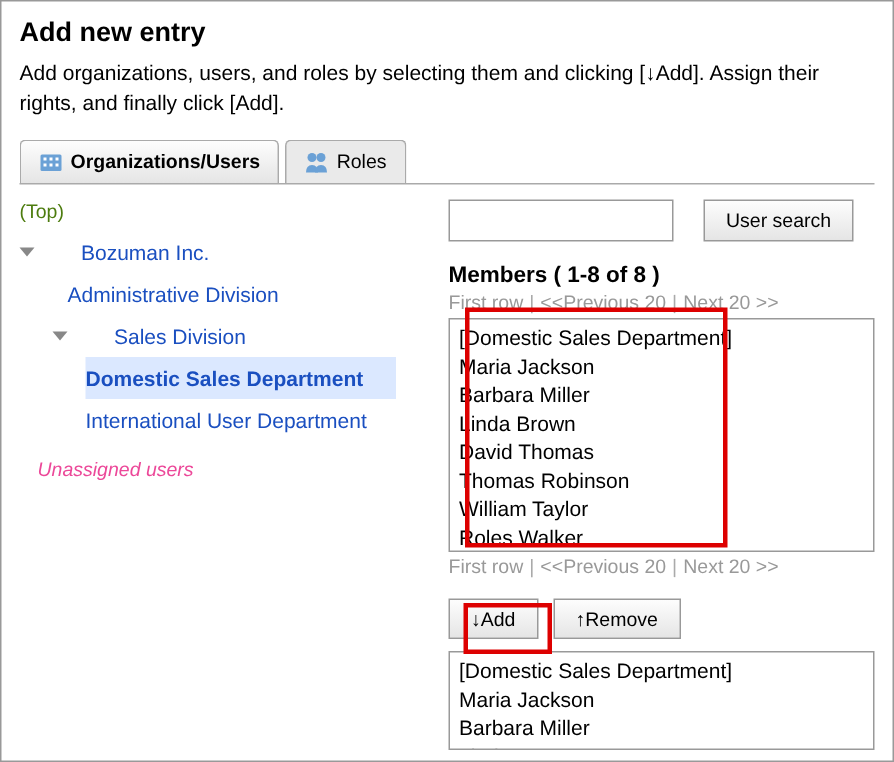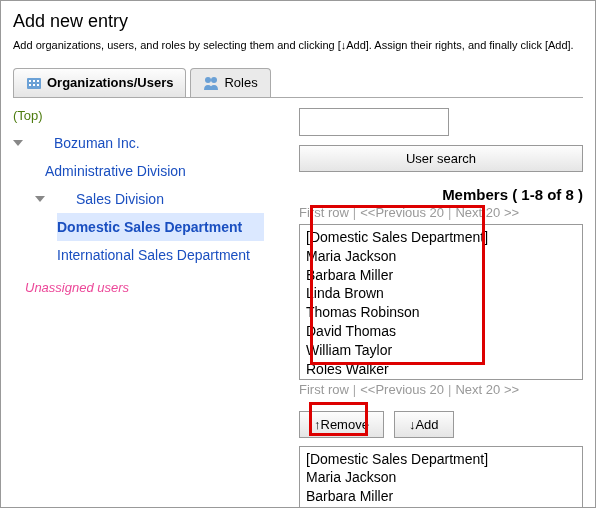--- a/index.html
+++ b/index.html
@@ -1,37 +1,37 @@
 <!DOCTYPE html>
 <html><head>
 <meta charset="utf-8">
 <style>
   * { box-sizing: border-box; margin: 0; padding: 0; }
   body { font-family: Arial, sans-serif; font-size: 13px; color: #000; background: #fff; }
   .container { width: 596px; height: 508px; border: 1px solid #999; padding: 10px 12px; overflow: hidden; }
-  .title { font-size: 18px; font-weight: normal; margin-bottom: 6px; }
-  .subtitle { font-size: 11px; line-height: 1.45; margin-bottom: 14px; }
+  .title { font-size: 18px; font-weight: bold; margin-bottom: 6px; }
+  .subtitle { font-size: 14px; line-height: 1.45; margin-bottom: 14px; }
   .tabs { display: flex; align-items: flex-end; border-bottom: 1px solid #aaa; margin-bottom: 10px; }
   .tab { display: flex; align-items: center; padding: 6px 12px; border: 1px solid #aaa; border-bottom: none; border-radius: 4px 4px 0 0; margin-right: 4px; background: #eaeaea; cursor: pointer; }
   .tab.active { background: linear-gradient(#fdfdfd,#e5e5e5); font-weight: bold; }
   .tab .ticon { width: 16px; height: 16px; margin-right: 5px; }
   .columns { display: flex; gap: 18px; }
   .left { width: 268px; }
   .right { flex: 1; }
   .toplink { color: #4d7c0f; margin-bottom: 6px; cursor: pointer; }
   .tree { font-size: 14px; }
   .tree-row { display: flex; align-items: center; line-height: 2; color: #1a4fc0; cursor: pointer; gap: 25px; }
   .caret { display: inline-block; width: 0; height: 0; border-left: 5px solid transparent; border-right: 5px solid transparent; border-top: 6px solid #888; margin-right: 6px; }
   .ind1 { padding-left: 12px; }
   .tree-row.sel { background: #dbe8ff; font-weight: bold; color: #1a4fc0; display: inline-flex; padding-right: 22px; }
   .unassigned { color: #ec4899; margin-top: 6px; padding-left: 12px; cursor: pointer; line-height: 2; font-style: italic; }
-  .search-row { display: flex; gap: 9px; margin-bottom: 14px; flex-direction: column; }
+  .search-row { display: flex; gap: 20px; margin-bottom: 14px; }
   .search-input { width: 150px; height: 28px; border: 1px solid #999; padding: 2px 4px; }
   .btn { border: 1px solid #999; background: linear-gradient(#fdfdfd,#e5e5e5); padding: 5px 14px; cursor: pointer; font-size: 13px; }
-  .members-title { font-weight: bold; font-size: 15px; margin-bottom: 0; text-align: right; }
+  .members-title { font-weight: bold; font-size: 15px; margin-bottom: 0; }
   .pager { color: #999; font-size: 13px; line-height: 1.6; }
   .pager .sep { color: #aaa; margin: 0 4px; }
   .listbox { border: 1px solid #999; width: 100%; height: 156px; padding: 3px 6px; font-size: 14px; line-height: 1.35; overflow: hidden; position: relative; }
   .listbox2 { border: 1px solid #999; width: 100%; height: 66px; padding: 3px 6px; font-size: 14px; line-height: 1.35; overflow: hidden; }
   .actions { display: flex; gap: 10px; margin: 10px 0 8px; }
   .red-outline { position: absolute; border: 3px solid #d00; pointer-events: none; }
   .ro1 { left: 309px; top: 204px; width: 175px; height: 160px; }
   .ro2 { left: 308px; top: 401px; width: 59px; height: 34px; }
 </style>
 </head>
@@ -75,21 +75,21 @@
           </div>
         <div class="tree-row ind1" style="padding-left:32px;">
             <span>Administrative Division</span>
           </div>
         <div class="tree-row ind1" style="padding-left:22px;">
             <span class="caret"></span>
             <span>Sales Division</span>
           </div>
         <div style="padding-left:44px;"><span class="tree-row sel">Domestic Sales Department</span></div>
         <div class="tree-row" style="padding-left:44px;">
-            <span>International Sales Department</span>
+            <span>International User Department</span>
           </div>
       </div>
       <div class="unassigned">Unassigned users</div>
     </div>
 
     <div class="right">
       <div class="search-row">
         <input class="search-input" placeholder="" style="">
         <button class="btn">User search</button>
       </div>
@@ -97,34 +97,34 @@
       <div class="members-title">Members ( 1-8 of 8 )</div>
       <div class="pager">
         <span>First row</span><span class="sep">|</span><span>&lt;&lt;Previous 20</span><span class="sep">|</span><span>Next 20 &gt;&gt;</span>
       </div>
 
       <div class="listbox" id="members-list">
           <div>[Domestic Sales Department]</div>
           <div>Maria Jackson</div>
           <div>Barbara Miller</div>
           <div>Linda Brown</div>
+          <div>David Thomas</div>
           <div>Thomas Robinson</div>
-          <div>David Thomas</div>
           <div>William Taylor</div>
           <div>Roles Walker</div>
           <div>Daisuke Kato</div>
         </div>
 
       <div class="pager">
         <span>First row</span><span class="sep">|</span><span>&lt;&lt;Previous 20</span><span class="sep">|</span><span>Next 20 &gt;&gt;</span>
       </div>
 
       <div class="actions">
+        <button class="btn">↓Add</button>
         <button class="btn">↑Remove</button>
-        <button class="btn">↓Add</button>
       </div>
 
       <div class="listbox2" id="selected-list">
           <div>[Domestic Sales Department]</div>
           <div>Maria Jackson</div>
           <div>Barbara Miller</div>
           <div>Linda Brown</div>
         </div>
     </div>
   </div>

